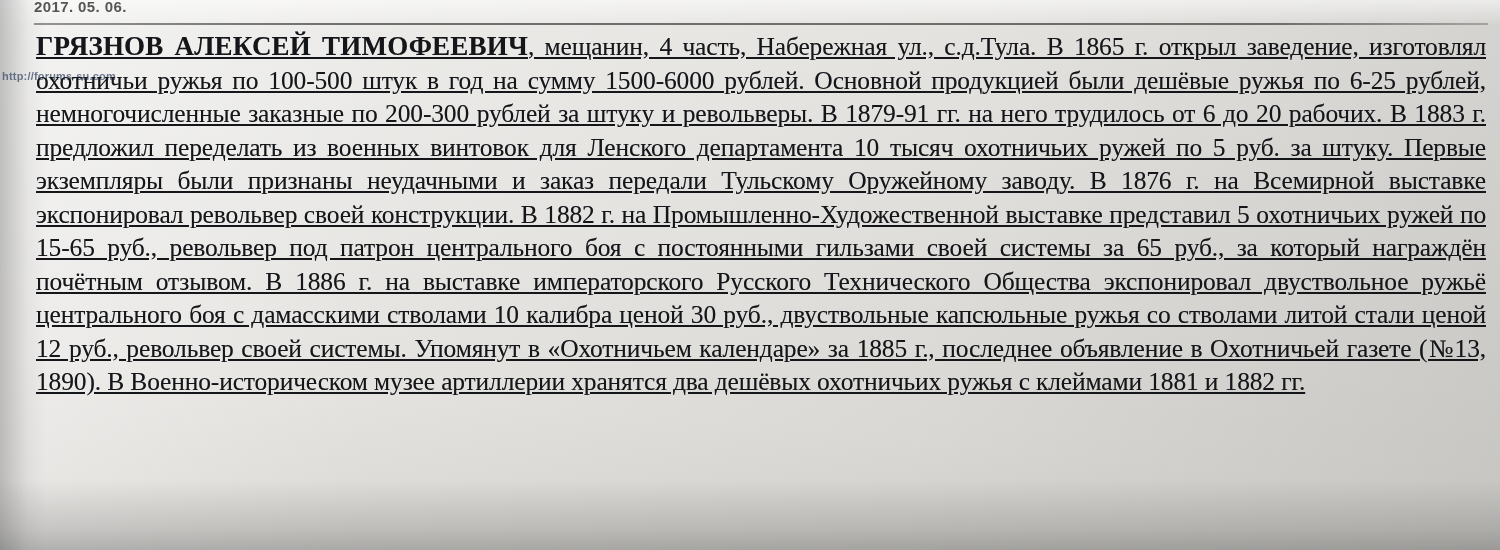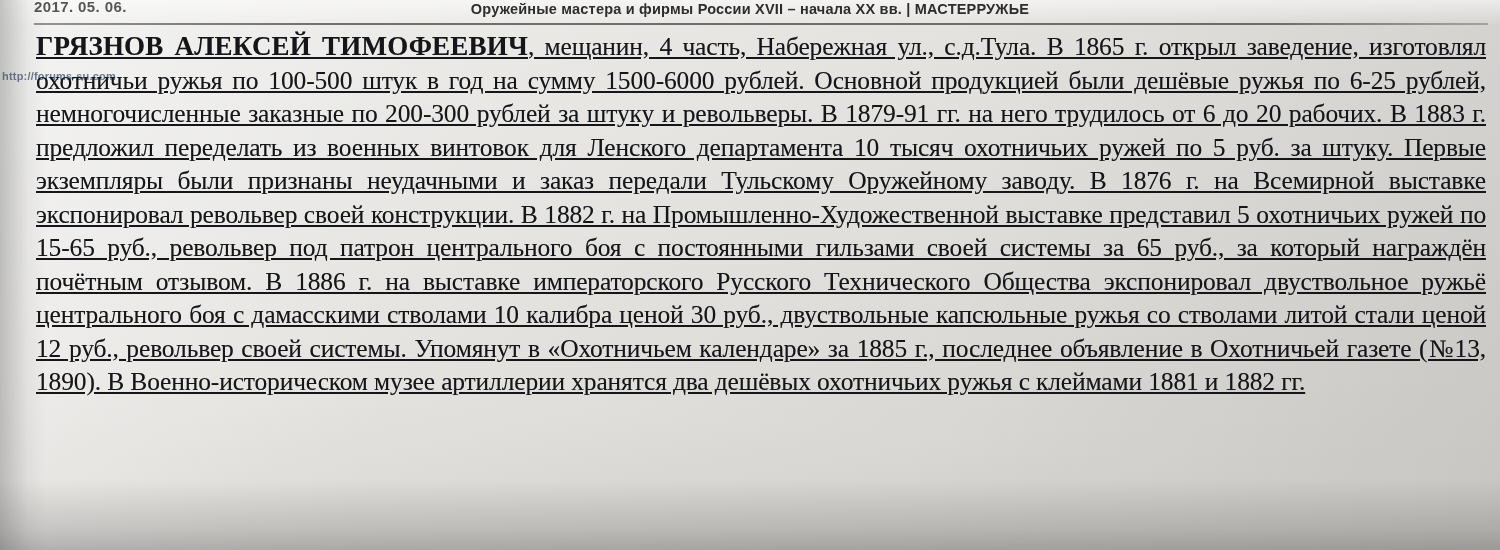--- a/index.html
+++ b/index.html
@@ -120,21 +120,20 @@
 </style>
 </head>
 <body>
 
 <div id="page">
   <div id="paper"></div>
   <div id="shade-top"></div>
   <div id="shade-left"></div>
   <div id="shade-bottom"></div>
 
-  <div class="running-head">Оружейные мастера и фирмы России XVII – начала XX вв. | МАСТЕРРУЖЬЕ</div>
   <div class="headrule"></div>
 
   <div class="timestamp">2017. 05. 06.</div>
   <div class="watermark">http://forums-su.com</div>
 
   <div id="body-text">
     <p class="para"><span class="entry-name">ГРЯЗНОВ АЛЕКСЕЙ ТИМОФЕЕВИЧ</span><span>, мещанин, 4 часть, Набережная ул., с.д.Тула. В 1865 г. открыл заведение, изготовлял охотничьи ружья по 100-500 штук в год на сумму 1500-6000 рублей. Основной продукцией были дешёвые ружья по 6-25 рублей, немногочисленные заказные по 200-300 рублей за штуку и револьверы. В 1879-91 гг. на него трудилось от 6 до 20 рабочих. В 1883 г. предложил переделать из военных винтовок для Ленского департамента 10 тысяч охотничьих ружей по 5 руб. за штуку. Первые экземпляры были признаны неудачными и заказ передали Тульскому Оружейному заводу. В 1876 г. на Всемирной выставке экспонировал револьвер своей конструкции. В 1882 г. на Промышленно-Художественной выставке представил 5 охотничьих ружей по 15-65 руб., револьвер под патрон центрального боя с постоянными гильзами своей системы за 65 руб., за который награждён почётным отзывом. В 1886 г. на выставке императорского Русского Технического Общества экспонировал двуствольное ружьё центрального боя с дамасскими стволами 10 калибра ценой 30 руб., двуствольные капсюльные ружья со стволами литой стали ценой 12 руб., револьвер своей системы. Упомянут в «Охотничьем календаре» за 1885 г., последнее объявление в Охотничьей газете (№13, 1890). В Военно-историческом музее артиллерии хранятся два дешёвых охотничьих ружья с клеймами 1881 и 1882 гг.</span></p>
   </div>
 </div>
 

